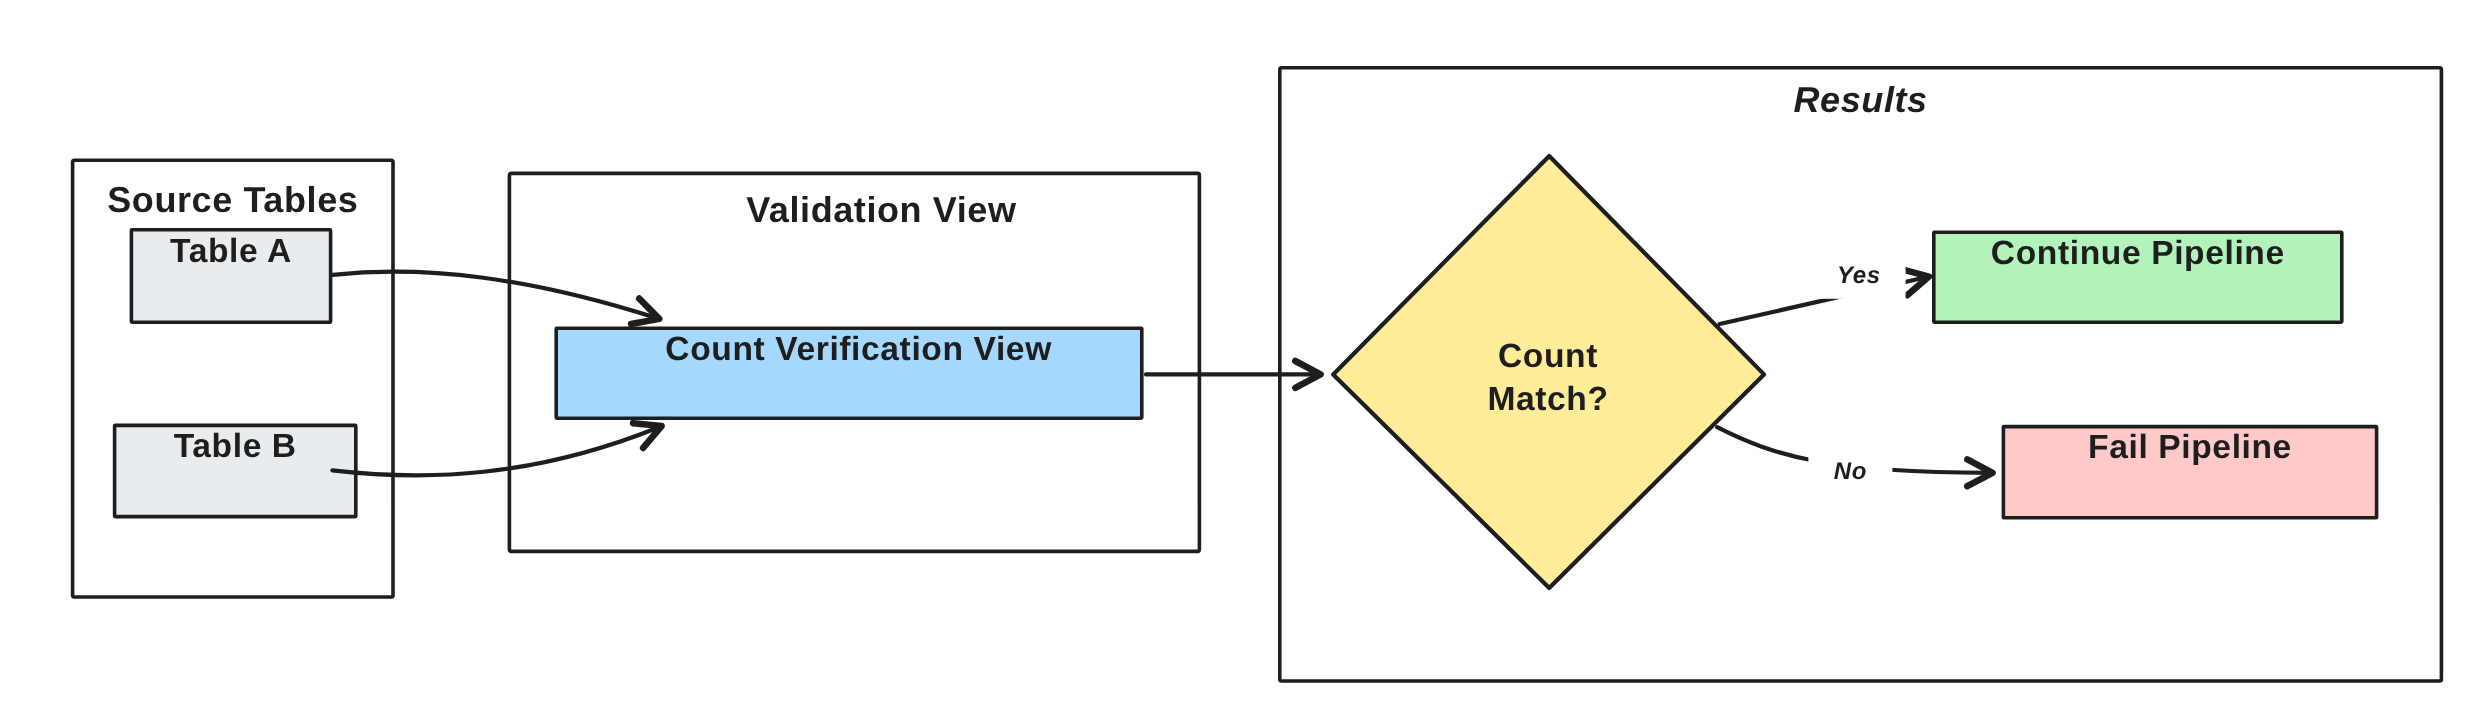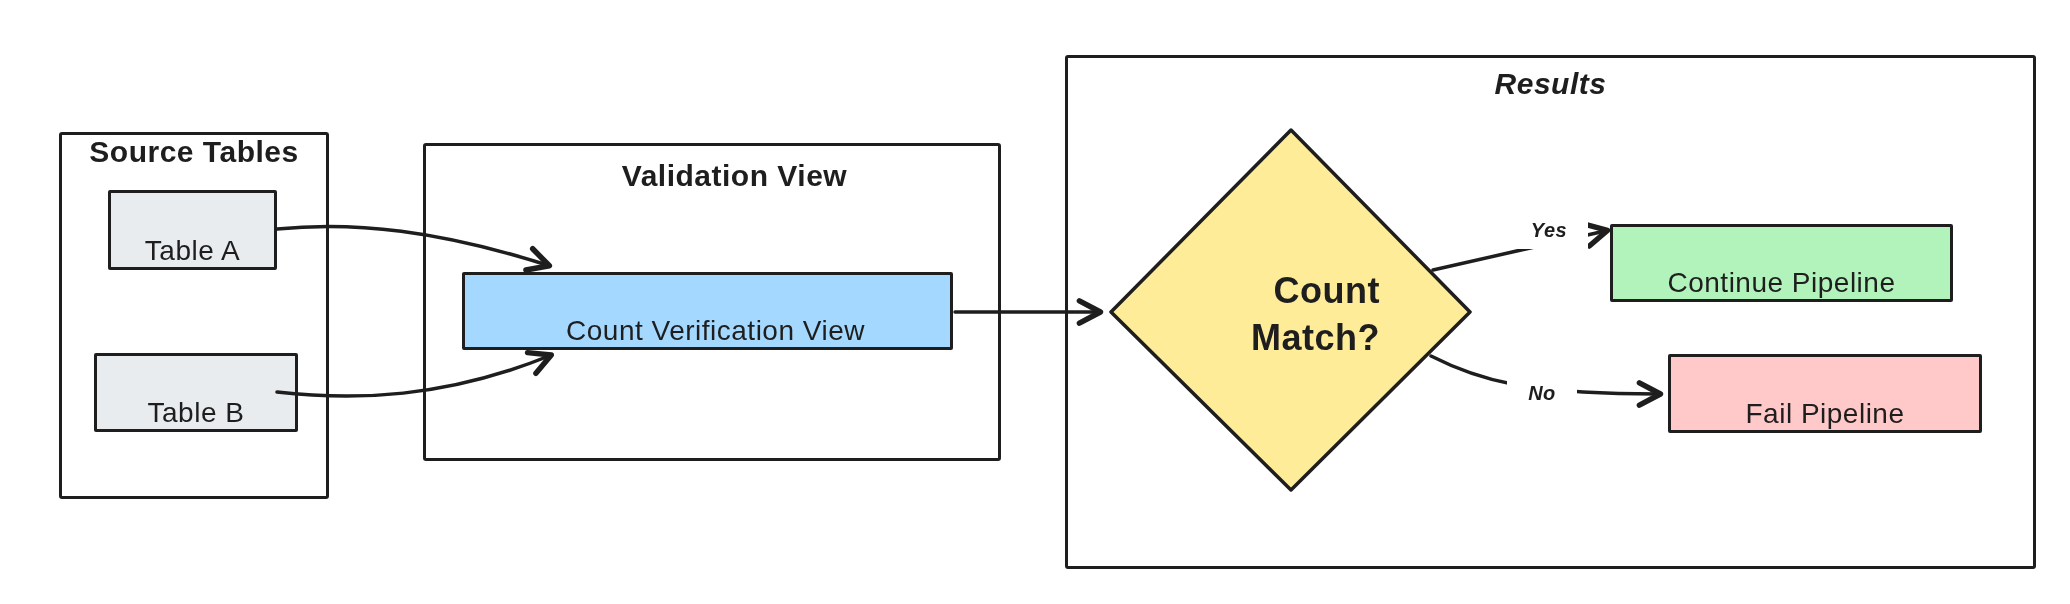--- a/index.html
+++ b/index.html
@@ -21,57 +21,57 @@
     position:absolute;left:0;right:0;
     text-align:center;
     font-size:30px;
     font-weight:600;
     letter-spacing:0.5px;
   }
   .node{
     position:absolute;
     border:3px solid #1e1e1e;
     border-radius:2px;
-    display:flex;align-items:flex-end;justify-content:center;
+    display:flex;align-items:flex-start;justify-content:center;
     font-size:28px;
-    font-weight:400;
+    font-weight:700;
     letter-spacing:0.5px;
     box-sizing:border-box;
   }
   .node-table{background:#e9ecef;}
   .node-view{background:#a5d8ff;}
-  .node-continue{background:#b2f2bb;margin-top:32px;}
+  .node-continue{background:#b2f2bb;}
   .node-fail{background:#ffc9c9;}
   .overlay{
     position:absolute;left:0;top:0;width:2070px;height:604px;
     pointer-events:none;
   }
   .decision-label{
     position:absolute;
     display:flex;align-items:center;justify-content:center;
-    text-align:right;
-    font-size:36px;font-weight:600;letter-spacing:0.5px;
+    text-align:center;
+    font-size:28px;font-weight:600;letter-spacing:0.5px;
     line-height:1.3;
   }
   .edge-label{
     position:absolute;
     background:#ffffff;
     display:flex;align-items:center;justify-content:center;
     font-size:20px;font-weight:600;font-style:italic;
     letter-spacing:0.5px;
     padding:0 4px;
   }
 </style>
 </head>
 <body>
 
 <div class="canvas">
 
   <div class="group" style="left:59px;top:132px;width:264px;height:361px;">
-    <div class="group-title" style="top:0;">Source Tables</div>
+    <div class="group-title" style="top:16px;">Source Tables</div>
   </div>
 
   <div class="group" style="left:423px;top:143px;width:572px;height:312px;">
     <div class="group-title" style="top:13px;padding-left:45px;">Validation View</div>
   </div>
 
   <div class="group" style="left:1065px;top:55px;width:965px;height:508px;">
     <div class="group-title" style="top:9px;font-style:italic;">Results</div>
   </div>
 

